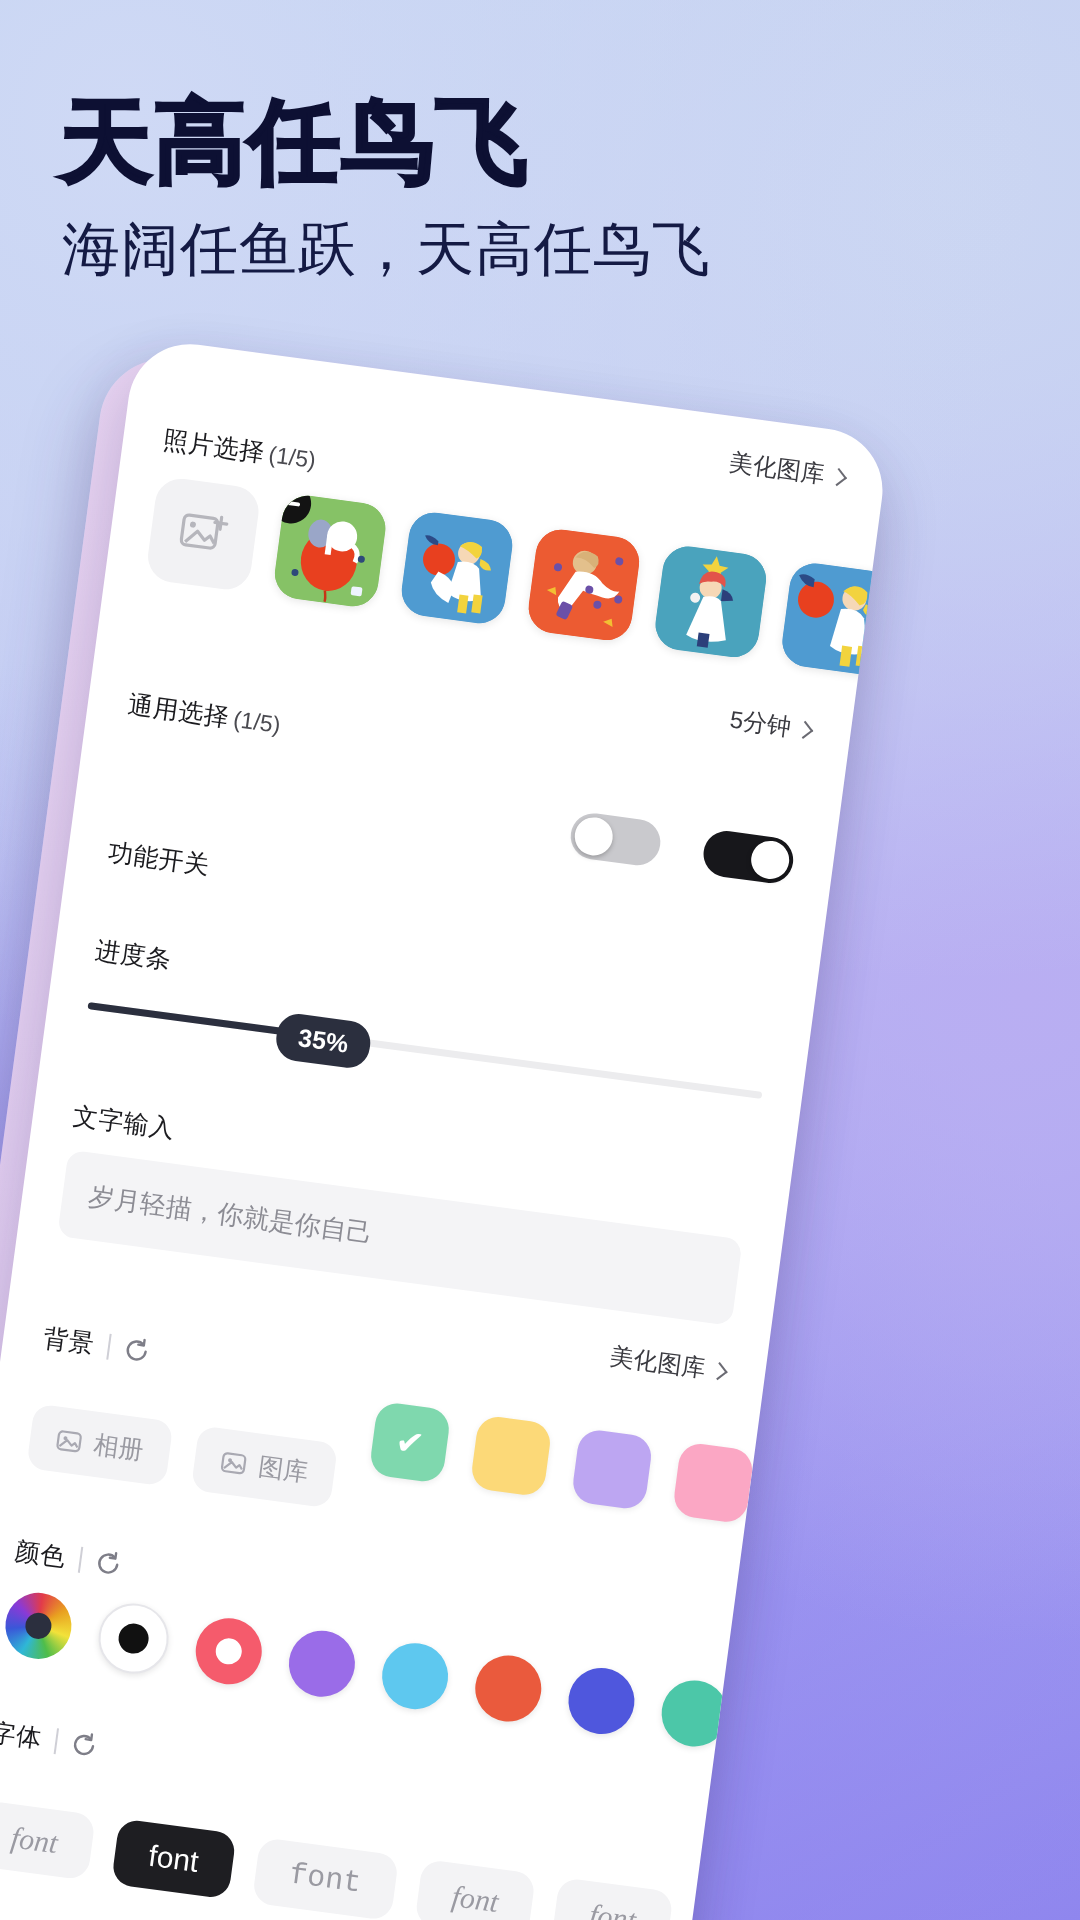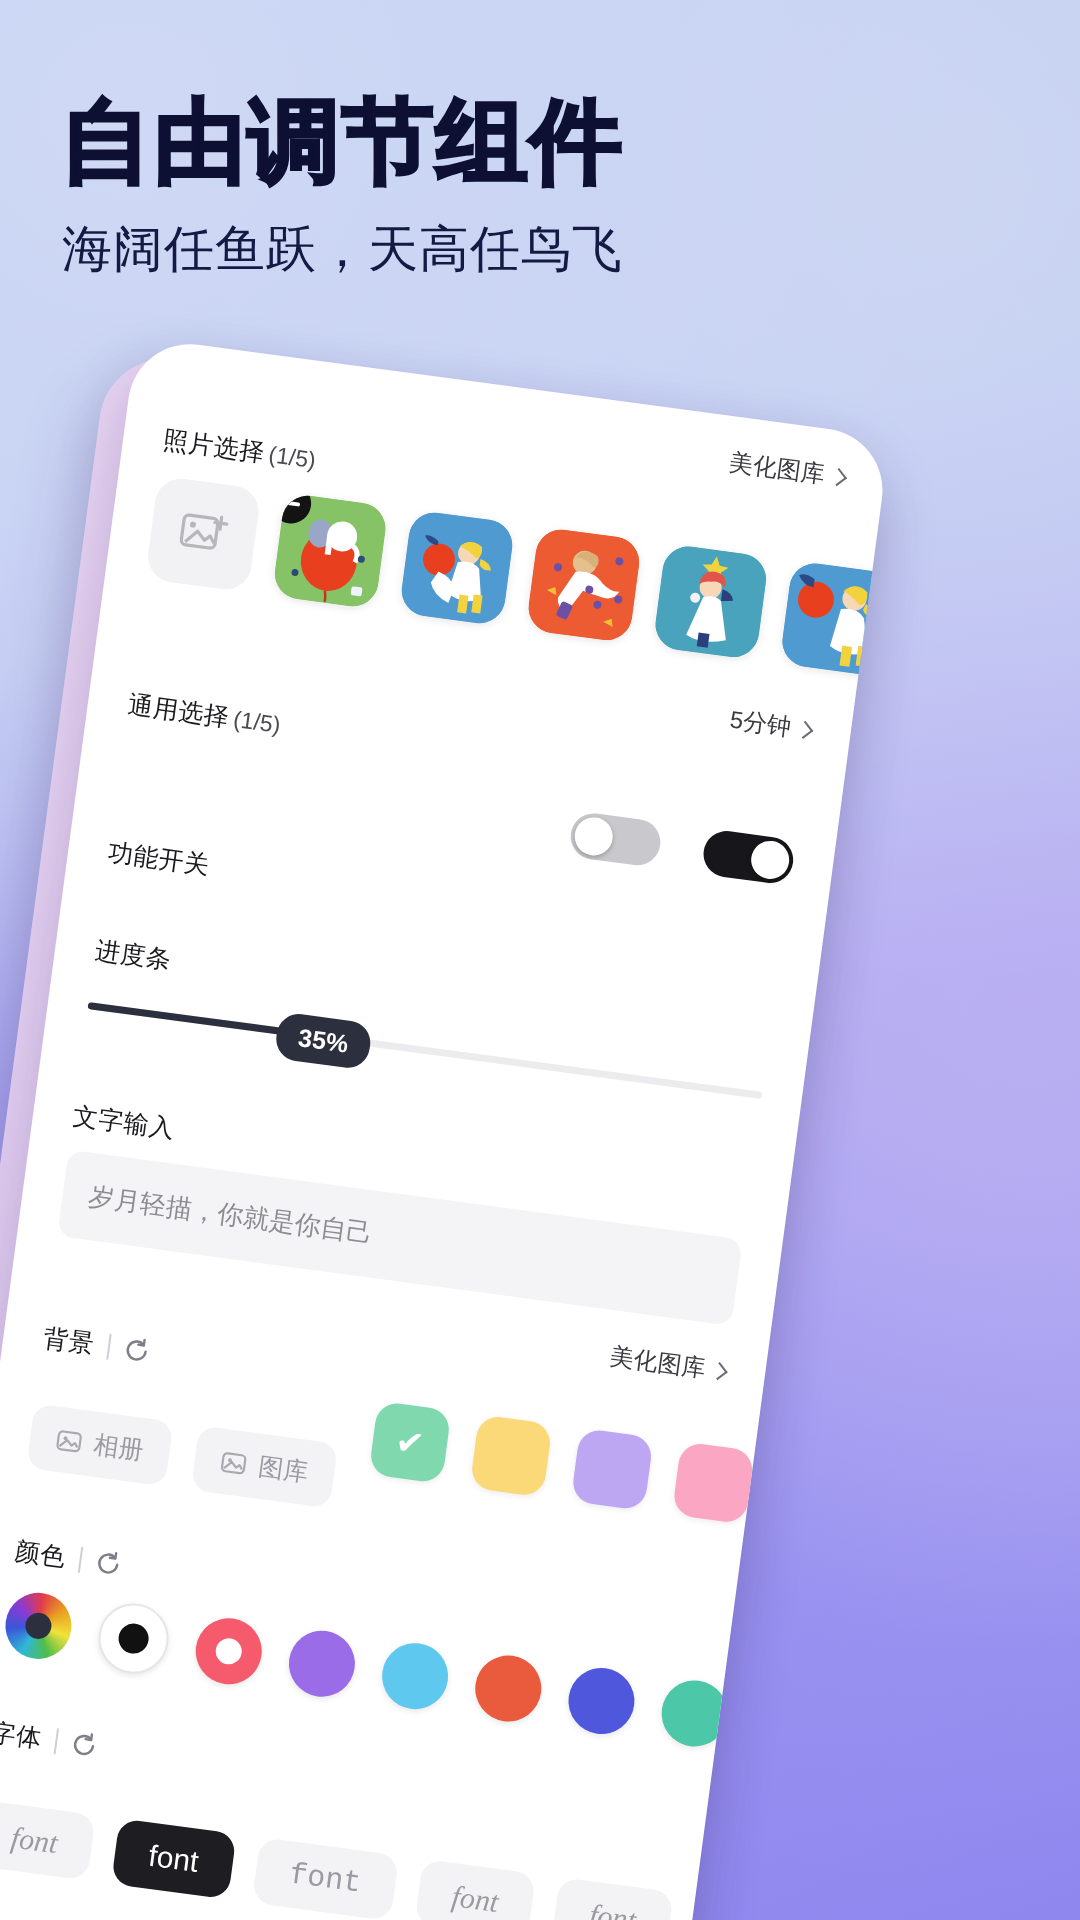--- a/index.html
+++ b/index.html
@@ -21,22 +21,22 @@
   .headline{
     position:absolute;left:60px;top:95px;
     font-size:92px;line-height:1.0;font-weight:900;
     color:#0d1033;letter-spacing:2px;
     font-family:"Liberation Sans","DejaVu Sans",sans-serif;
     white-space:nowrap;
     -webkit-text-stroke:3px #0d1033;
   }
   .subhead{
     position:absolute;left:62px;top:222px;
-    font-size:50px;line-height:1.1;font-weight:500;
-    color:#141a44;letter-spacing:1px;white-space:nowrap;
+    font-size:58px;line-height:1.1;font-weight:500;
+    color:#141a44;letter-spacing:1px;white-space:nowrap;font-family:Liberation Mono, monospace;
   }
 
   
   .phone-wrap{
     position:absolute;left:104px;top:330px;width:1040px;height:1640px;
     transform:rotate(7.6deg);
     transform-origin:14% 4%;
   }
   .phone-shadow{
     position:absolute;left:0;top:40px;width:760px;height:1600px;
@@ -134,21 +134,21 @@
   .fchip.serif{font-family:"Liberation Serif","DejaVu Serif",serif;font-style:italic;}
   .fchip.mono{font-family:"Liberation Mono","DejaVu Sans Mono",monospace;}
 
   svg{display:block;}
 </style>
 </head>
 <body>
 
 <div class="stage">
 
-  <div class="headline">自由调节组件</div>
+  <div class="headline">天高任鸟飞</div>
   <div class="subhead">海阔任鱼跃，天高任鸟飞</div>
 
   <div class="phone-wrap">
     <div class="phone-shadow"></div>
     <div class="phone">
       <div class="screen">
 
         <div class="row" style="height:64px;margin-top:18px;">
           <div class="link-right" style="top:12px;">
             <span>美化图库</span>

